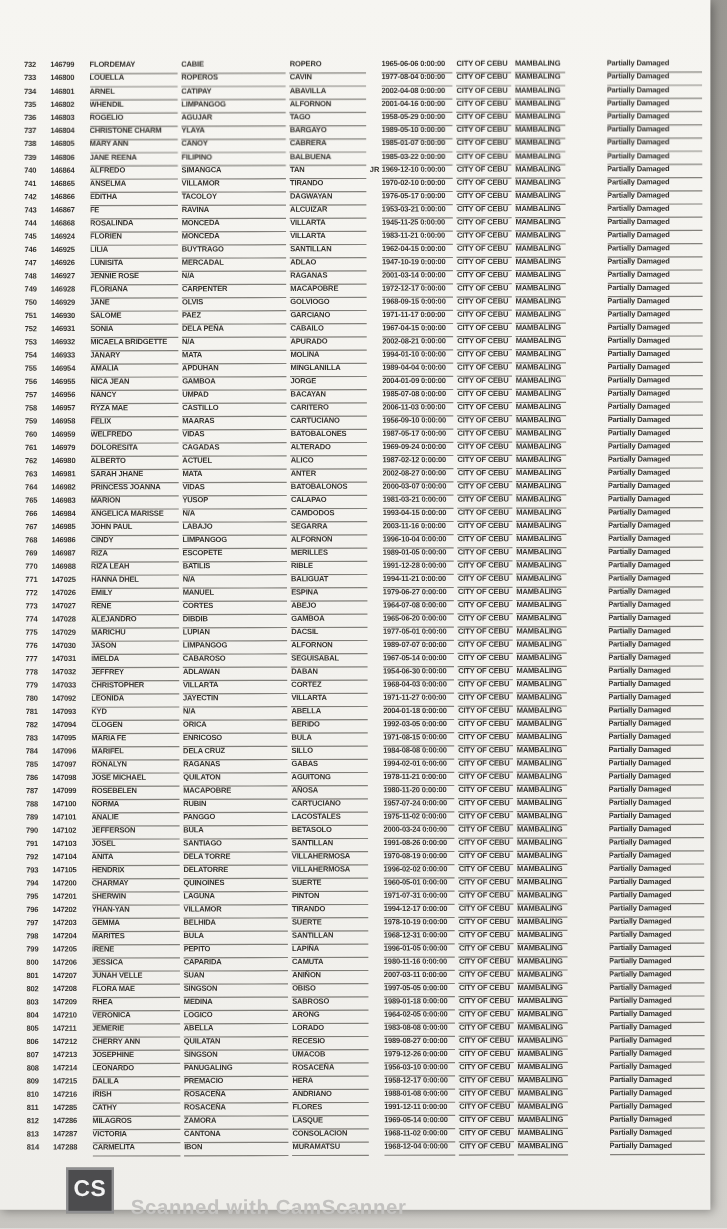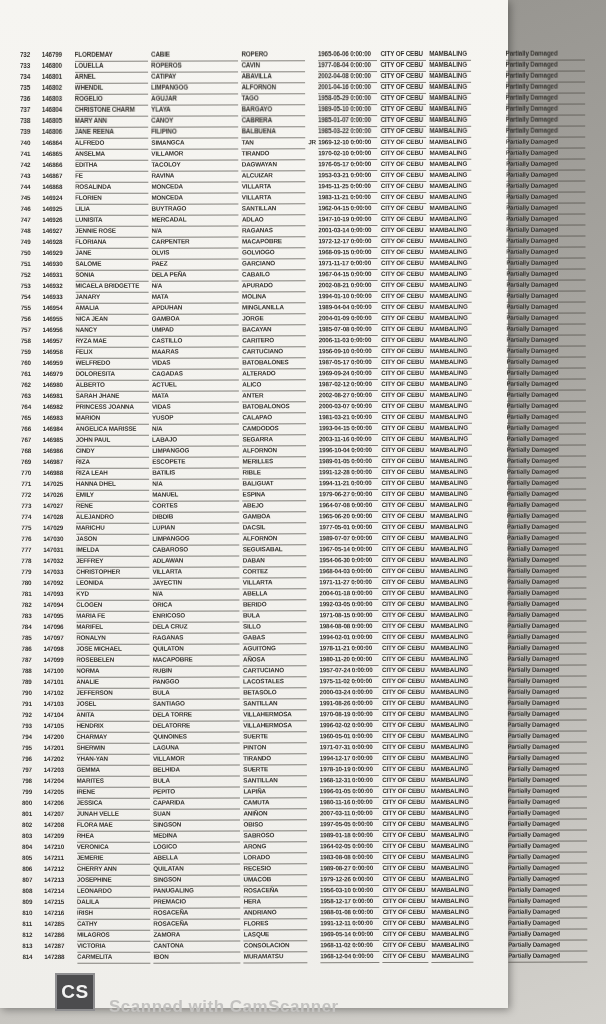--- a/index.html
+++ b/index.html
@@ -2,21 +2,21 @@
 <html><head>
 <meta charset="utf-8">
 <style>
   html,body{margin:0;padding:0;}
   .photo{
     position:relative;width:606px;height:1024px;overflow:hidden;
     background:linear-gradient(160deg,#908e89 0%,#a8a6a1 45%,#c6c4bf 80%,#d3d1cc 100%);
     font-family:"Liberation Sans",sans-serif;
   }
   .page{
-    position:absolute;left:0;top:0;width:508px;height:1008px;
+    position:absolute;left:0;top:0;width:592px;height:1008px;
     background:linear-gradient(180deg,#f6f5f1 0%,#f2f1ed 60%,#efeeea 100%);
     box-shadow:2px 2px 8px rgba(0,0,0,0.35);
   }
   .table{
     position:absolute;left:20px;top:50px;width:568px;
     transform:rotate(-0.15deg);transform-origin:left top;
   }
   .row{
     display:flex;height:11px;align-items:baseline;line-height:10.5px;
     font-size:6.3px;font-weight:700;letter-spacing:-0.15px;color:#34322e;

